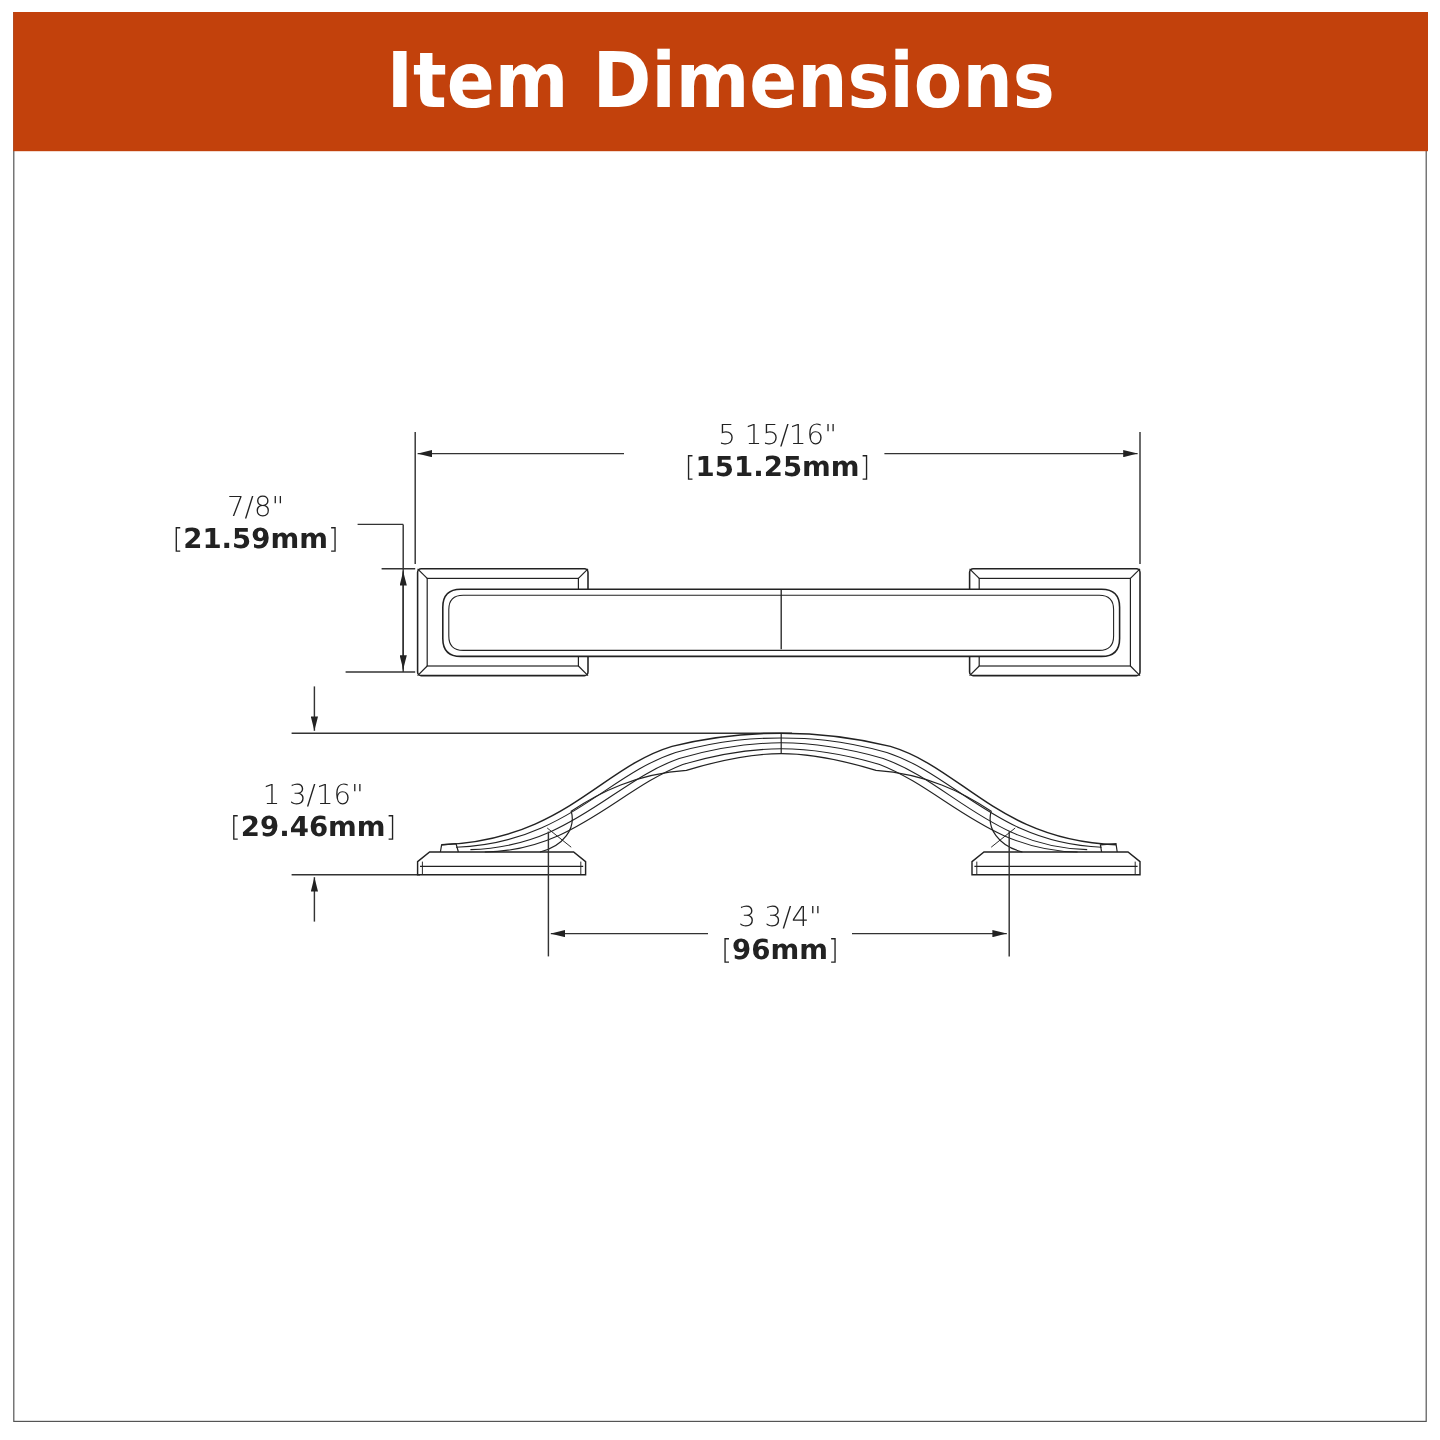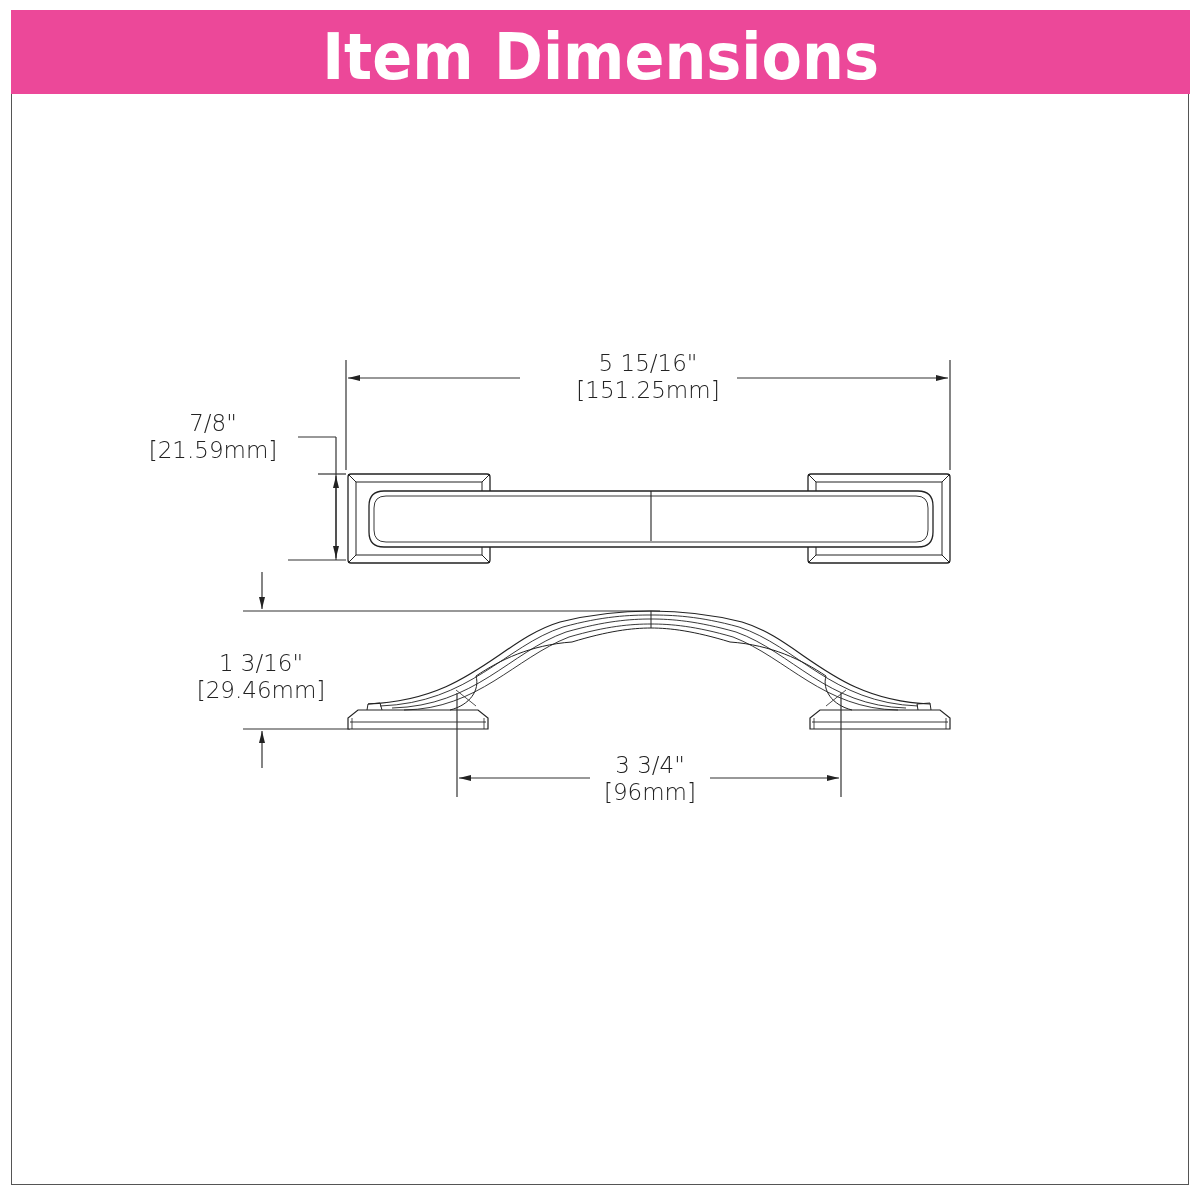--- a/index.html
+++ b/index.html
@@ -2,34 +2,34 @@
 <html><head>
   <meta charset="utf-8">
   <style>
     html, body { margin: 0; padding: 0; background: #ffffff; }
     body { width: 1200px; height: 1200px; position: relative; overflow: hidden; font-family: "DejaVu Sans", sans-serif; }
     .frame {
       position: absolute; left: 11px; top: 10px; width: 1178px; height: 1175px;
       border: 1.5px solid #555; box-sizing: border-box; background: #fff;
     }
     .header {
-      position: absolute; left: 11px; top: 10px; width: 1179px; height: 84px;
-      background: #ec4899; display: flex; align-items: flex-end; justify-content: center;
+      position: absolute; left: 11px; top: 10px; width: 1179px; height: 116px;
+      background: #c2410c; display: flex; align-items: center; justify-content: center;
     }
     .header-title {
       color: #fff; font-family: "DejaVu Sans", sans-serif; font-weight: bold;
       font-size: 64px; letter-spacing: 0px; transform: scaleX(0.92);
     }
     .drawing { position: absolute; left: 0; top: 0; width: 1200px; height: 1200px; }
     .dimtext {
       position: absolute; font-family: "DejaVu Sans", sans-serif; color: #222;
       font-size: 23px; line-height: 27px; text-align: center; white-space: nowrap;
       font-weight: 300;
     }
-    .dimtext .mm { display: inline-block; }
+    .dimtext .mm { display: inline-block; font-weight: bold; }
     .dimtext .mm::before { content: "["; font-weight: 200; }
     .dimtext .mm::after { content: "]"; font-weight: 200; }
   </style>
 </head>
 <body>
 
 <div class="frame"></div>
 
 <div class="header">
   <span class="header-title">Item Dimensions</span>

